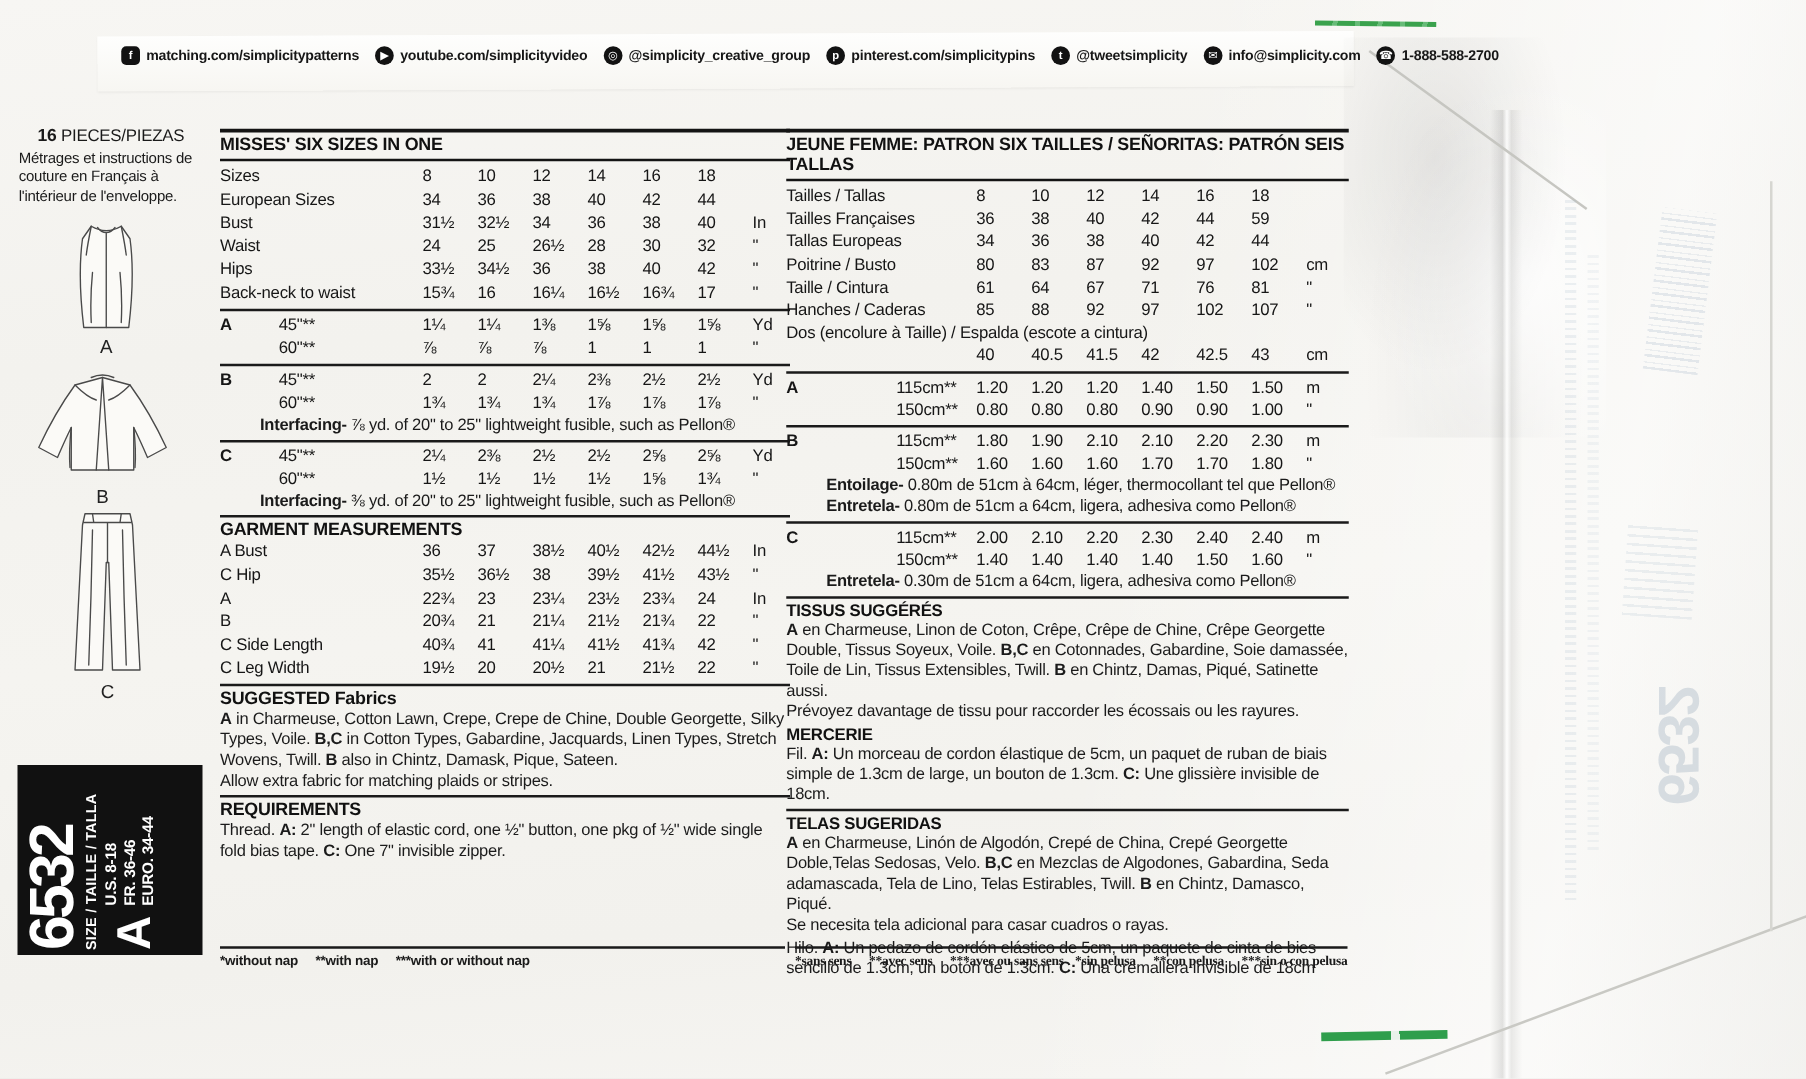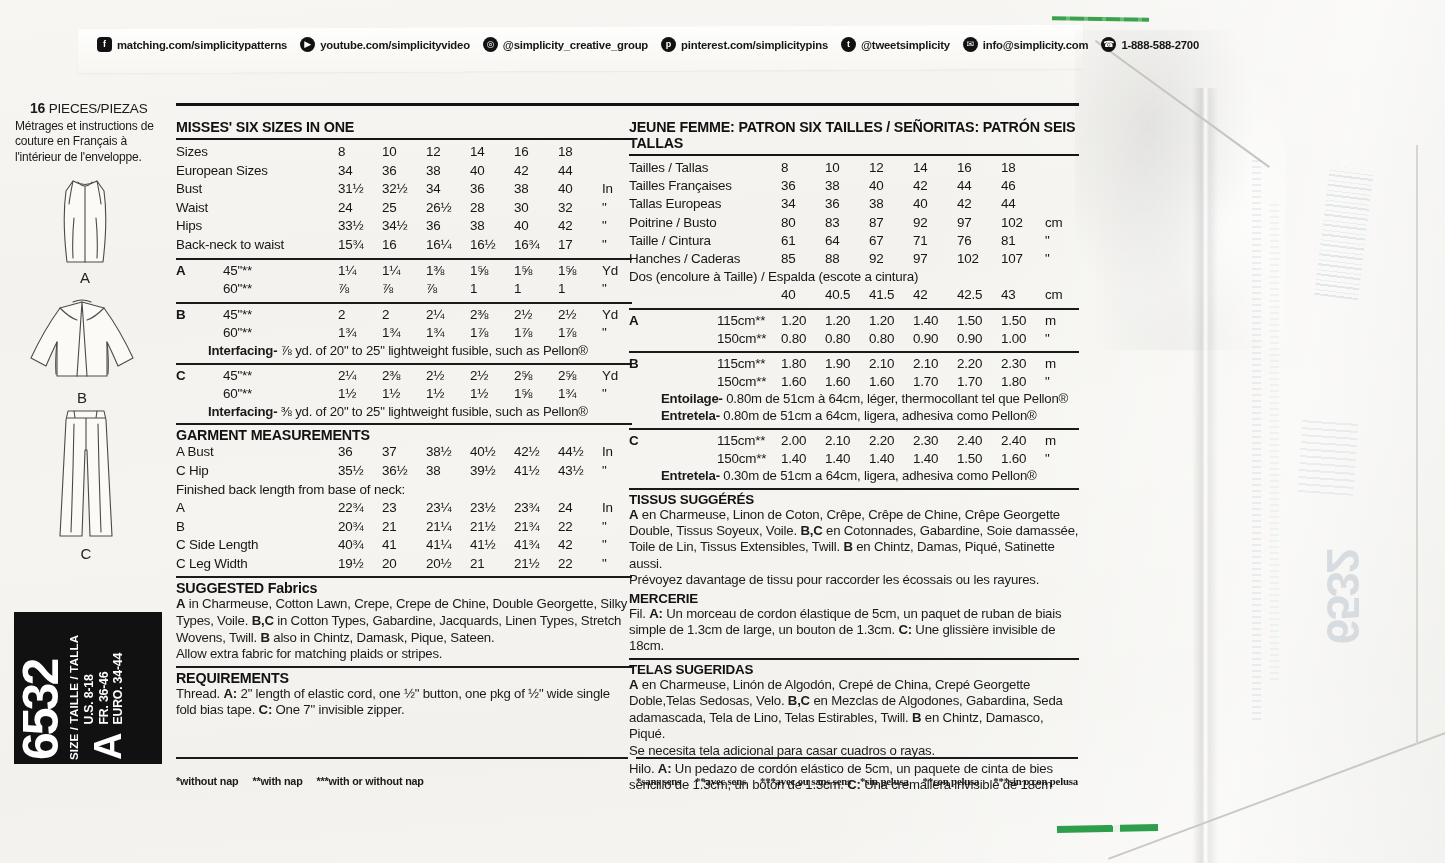--- a/index.html
+++ b/index.html
@@ -49,35 +49,35 @@
   .size-box-inner{position:absolute;left:-2px;top:2px;width:152px;height:148px;transform:rotate(-90deg);padding:2px 4px;box-sizing:border-box;}
   .sb-num{font-size:50px;font-weight:700;letter-spacing:-3px;line-height:50px;}
   .sb-size{font-size:11.5px;font-weight:700;letter-spacing:.2px;margin-top:2px;}
   .sb-row{display:flex;align-items:flex-end;gap:8px;margin-top:2px;}
   .sb-letter{font-size:38px;font-weight:700;line-height:36px;}
   .sb-lines{font-size:12.3px;font-weight:700;line-height:14.5px;letter-spacing:-.2px;}
   
   .mid-col{position:absolute;left:176px;top:103px;width:456px;}
   .right-col{position:absolute;left:629px;top:103px;width:450px;}
   .sec-title{font-weight:700;font-size:14.3px;letter-spacing:-.2px;color:#111;}
-  .sec-title.main{border-top:3px solid #141414;border-bottom:2px solid #141414;padding:13px 0 3px;margin-bottom:3px;}
+  .sec-title.main{border-top:3px solid #141414;border-bottom:2px solid #141414;padding:2px 0 3px;margin-bottom:3px;}
   .sec-title.small{font-size:13.4px;margin:1px 0 0;}
   .rule{border-top:2px solid #1a1a1a;margin:3px 0 2px;}
   .rule.thick{border-top-width:2.5px;}
   .trow{display:grid;grid-template-columns:var(--labw,162px) repeat(6,var(--colw,44px)) 30px;font-size:13.4px;line-height:18.6px;letter-spacing:-.2px;color:#161616;}
   .trow.span{display:block;}
   .trow.yard{grid-template-columns:var(--vieww,47px) var(--widw,115px) repeat(6,var(--colw,44px)) 30px;}
   .trow .tview{font-weight:700;}
   .right-col .trow{--labw:152px;--colw:44px;--vieww:88px;--widw:64px;line-height:18.2px;}
   .note{font-size:13.2px;line-height:16.6px;letter-spacing:-.2px;}
   .note b{letter-spacing:-.2px;padding-left:32px;}
   .para{margin:0 0 2px;font-size:13.2px;line-height:16.6px;letter-spacing:-.2px;color:#1b1b1b;}
   .right-col .para{line-height:16.4px;}
   
-  .fn{position:absolute;top:757px;border-top:2.5px solid #1a1a1a;padding-top:16px;font-size:10.8px;font-weight:700;letter-spacing:-.2px;}
+  .fn{position:absolute;top:757px;border-top:2.5px solid #1a1a1a;padding-top:4px;font-size:10.8px;font-weight:700;letter-spacing:-.2px;}
   .fn-left{left:176px;width:452px;}
   .fn-right{left:636px;width:442px;display:flex;justify-content:space-between;font-family:Liberation Serif, serif;}
   .fn-item{margin-right:14px;}
   .fn-group .fn-item:last-child{margin-right:0;}
   svg .ln{fill:none;stroke:#4a4a4a;stroke-width:1.1;stroke-linejoin:round;stroke-linecap:round;}
   svg .fill{fill:#fbfaf7;}
 </style>
 </head>
 <body>
 
@@ -323,21 +323,20 @@
         <div class="trow">
           <span class="tlabel">C Hip</span>
           <span class="tval">35½</span>
           <span class="tval">36½</span>
           <span class="tval">38</span>
           <span class="tval">39½</span>
           <span class="tval">41½</span>
           <span class="tval">43½</span>
           <span class="tunit">"</span>
         </div>
-        <div class="trow span"><span class="tlabel">Finished back length from base of neck:</span></div>
         <div class="trow">
           <span class="tlabel">A</span>
           <span class="tval">22¾</span>
           <span class="tval">23</span>
           <span class="tval">23¼</span>
           <span class="tval">23½</span>
           <span class="tval">23¾</span>
           <span class="tval">24</span>
           <span class="tunit">In</span>
         </div>
@@ -393,21 +392,21 @@
           <span class="tval">18</span>
           <span class="tunit"></span>
         </div>
         <div class="trow">
           <span class="tlabel">Tailles Françaises</span>
           <span class="tval">36</span>
           <span class="tval">38</span>
           <span class="tval">40</span>
           <span class="tval">42</span>
           <span class="tval">44</span>
-          <span class="tval">46</span>
+          <span class="tval">59</span>
           <span class="tunit"></span>
         </div>
         <div class="trow">
           <span class="tlabel">Tallas Europeas</span>
           <span class="tval">34</span>
           <span class="tval">36</span>
           <span class="tval">38</span>
           <span class="tval">40</span>
           <span class="tval">42</span>
           <span class="tval">44</span>

